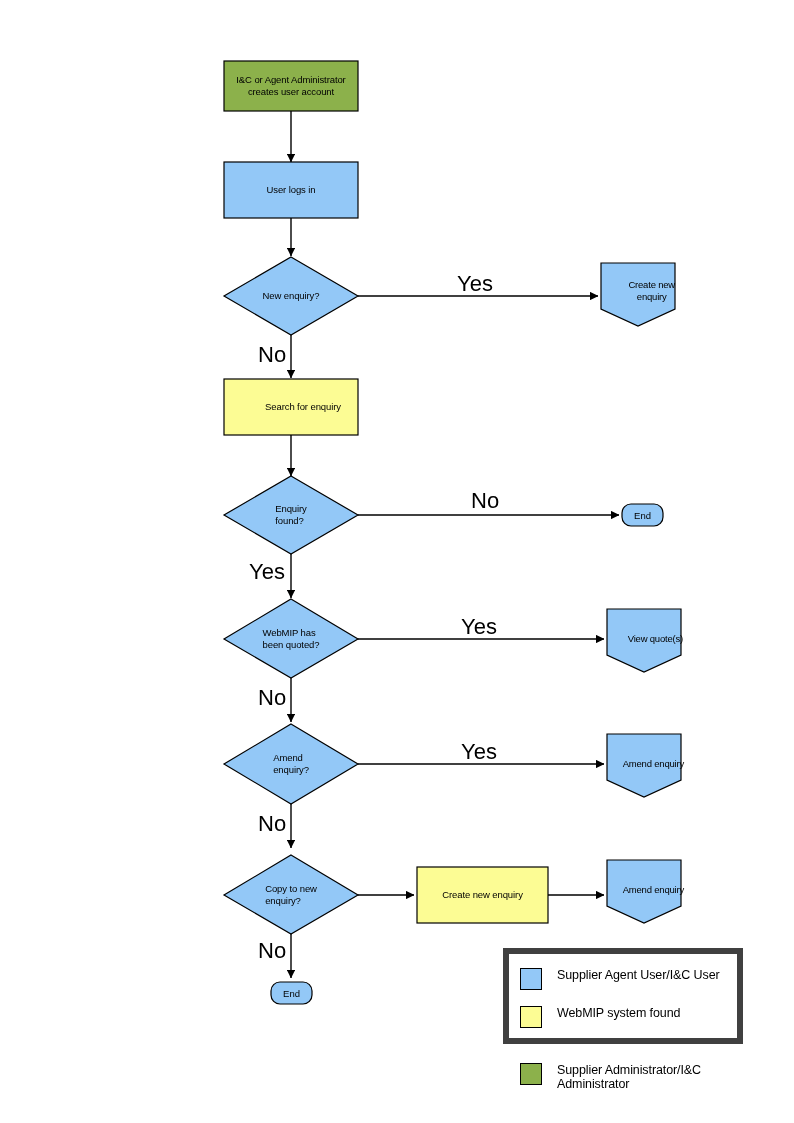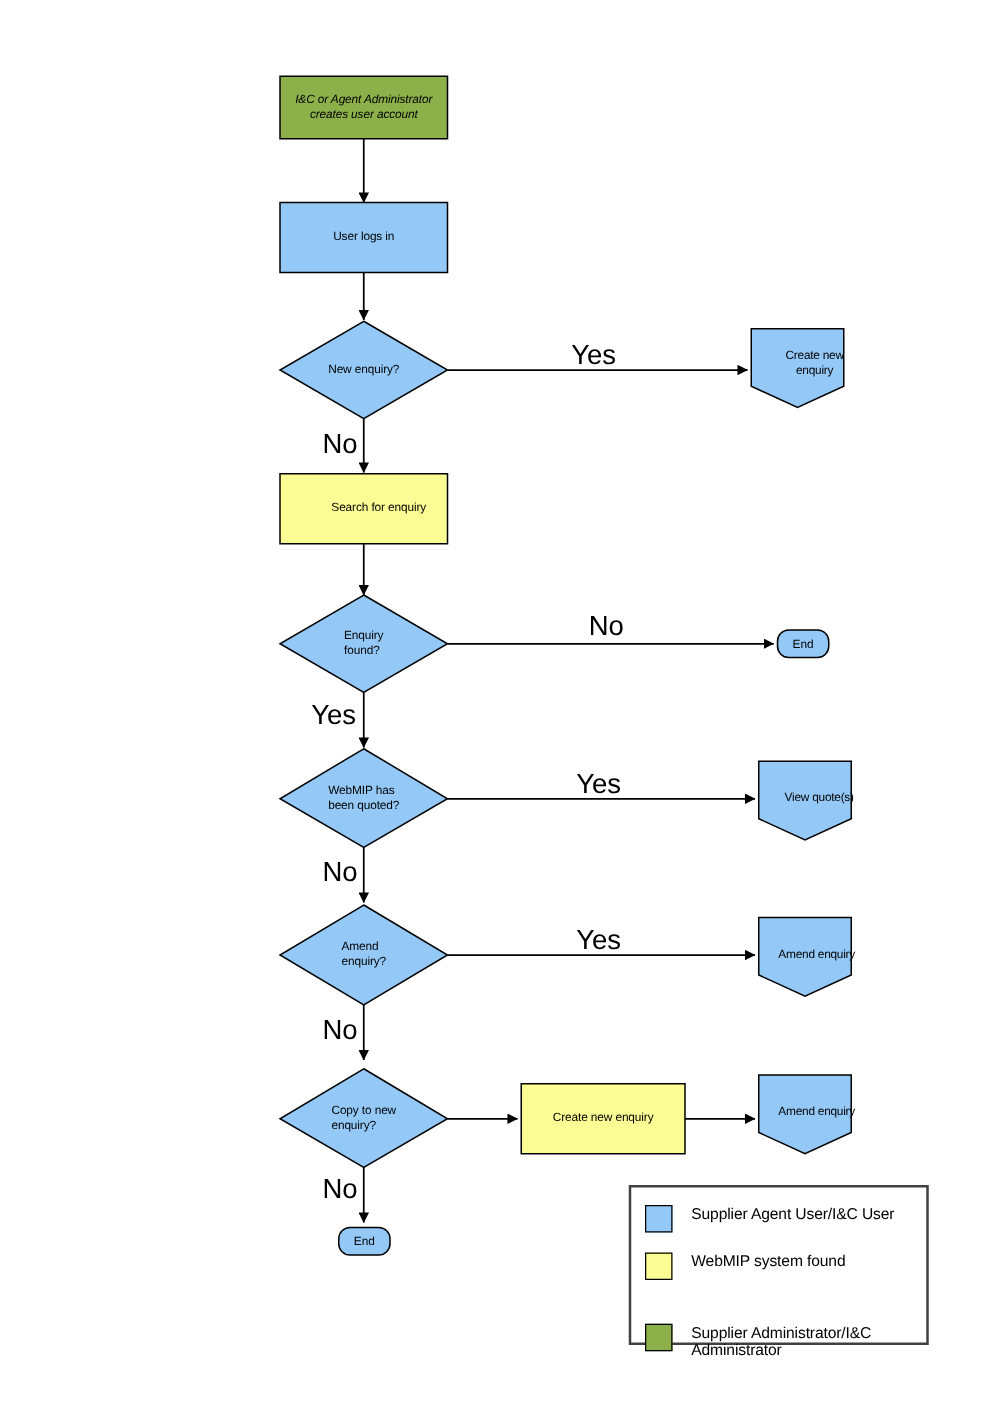--- a/index.html
+++ b/index.html
@@ -80,22 +80,22 @@
     font-family: Liberation Sans, sans-serif;
     line-height: 1;
     white-space: nowrap;
   }
   
   #legend {
     position: absolute;
     left: 503px;
     top: 948px;
     width: 240px;
-    height: 128px;
-    border: 2px solid #404040;
+    height: 96px;
+    border: 6px solid #404040;
     background: #ffffff;
     box-sizing: border-box;
   }
   .legend-row {
     position: absolute;
     left: 11px;
     display: flex;
     align-items: flex-start;
   }
   .legend-swatch {
@@ -179,21 +179,21 @@
 
   <polygon points="291,855 358,895 291,934 224,895" fill="#93C8F7" stroke="#000000" stroke-width="1.2"></polygon>
 
   <rect x="417" y="867" width="131" height="56" fill="#FCFC94" stroke="#000000" stroke-width="1.2"></rect>
 
   <polygon points="607,860 681,860 681,906 644,923 607,906" fill="#93C8F7" stroke="#000000" stroke-width="1.2"></polygon>
 
   <rect x="271" y="982" width="41" height="22" rx="9" ry="9" fill="#93C8F7" stroke="#000000" stroke-width="1.2"></rect>
 </svg>
 
-<div class="node" style="left:224px; top:61px; width:134px; height:50px;font-style:italic;">
+<div class="node" style="left:224px; top:61px; width:134px; height:50px;">
   <span class="label">I&amp;C or Agent Administrator
 creates user account</span>
 </div>
 
 <div class="node" style="left:224px; top:162px; width:134px; height:56px;">
   <span class="label">User logs in</span>
 </div>
 
 <div class="diamond-label" style="left:231px; top:276px; width:120px; height:40px;">
   <span>New enquiry?</span>

